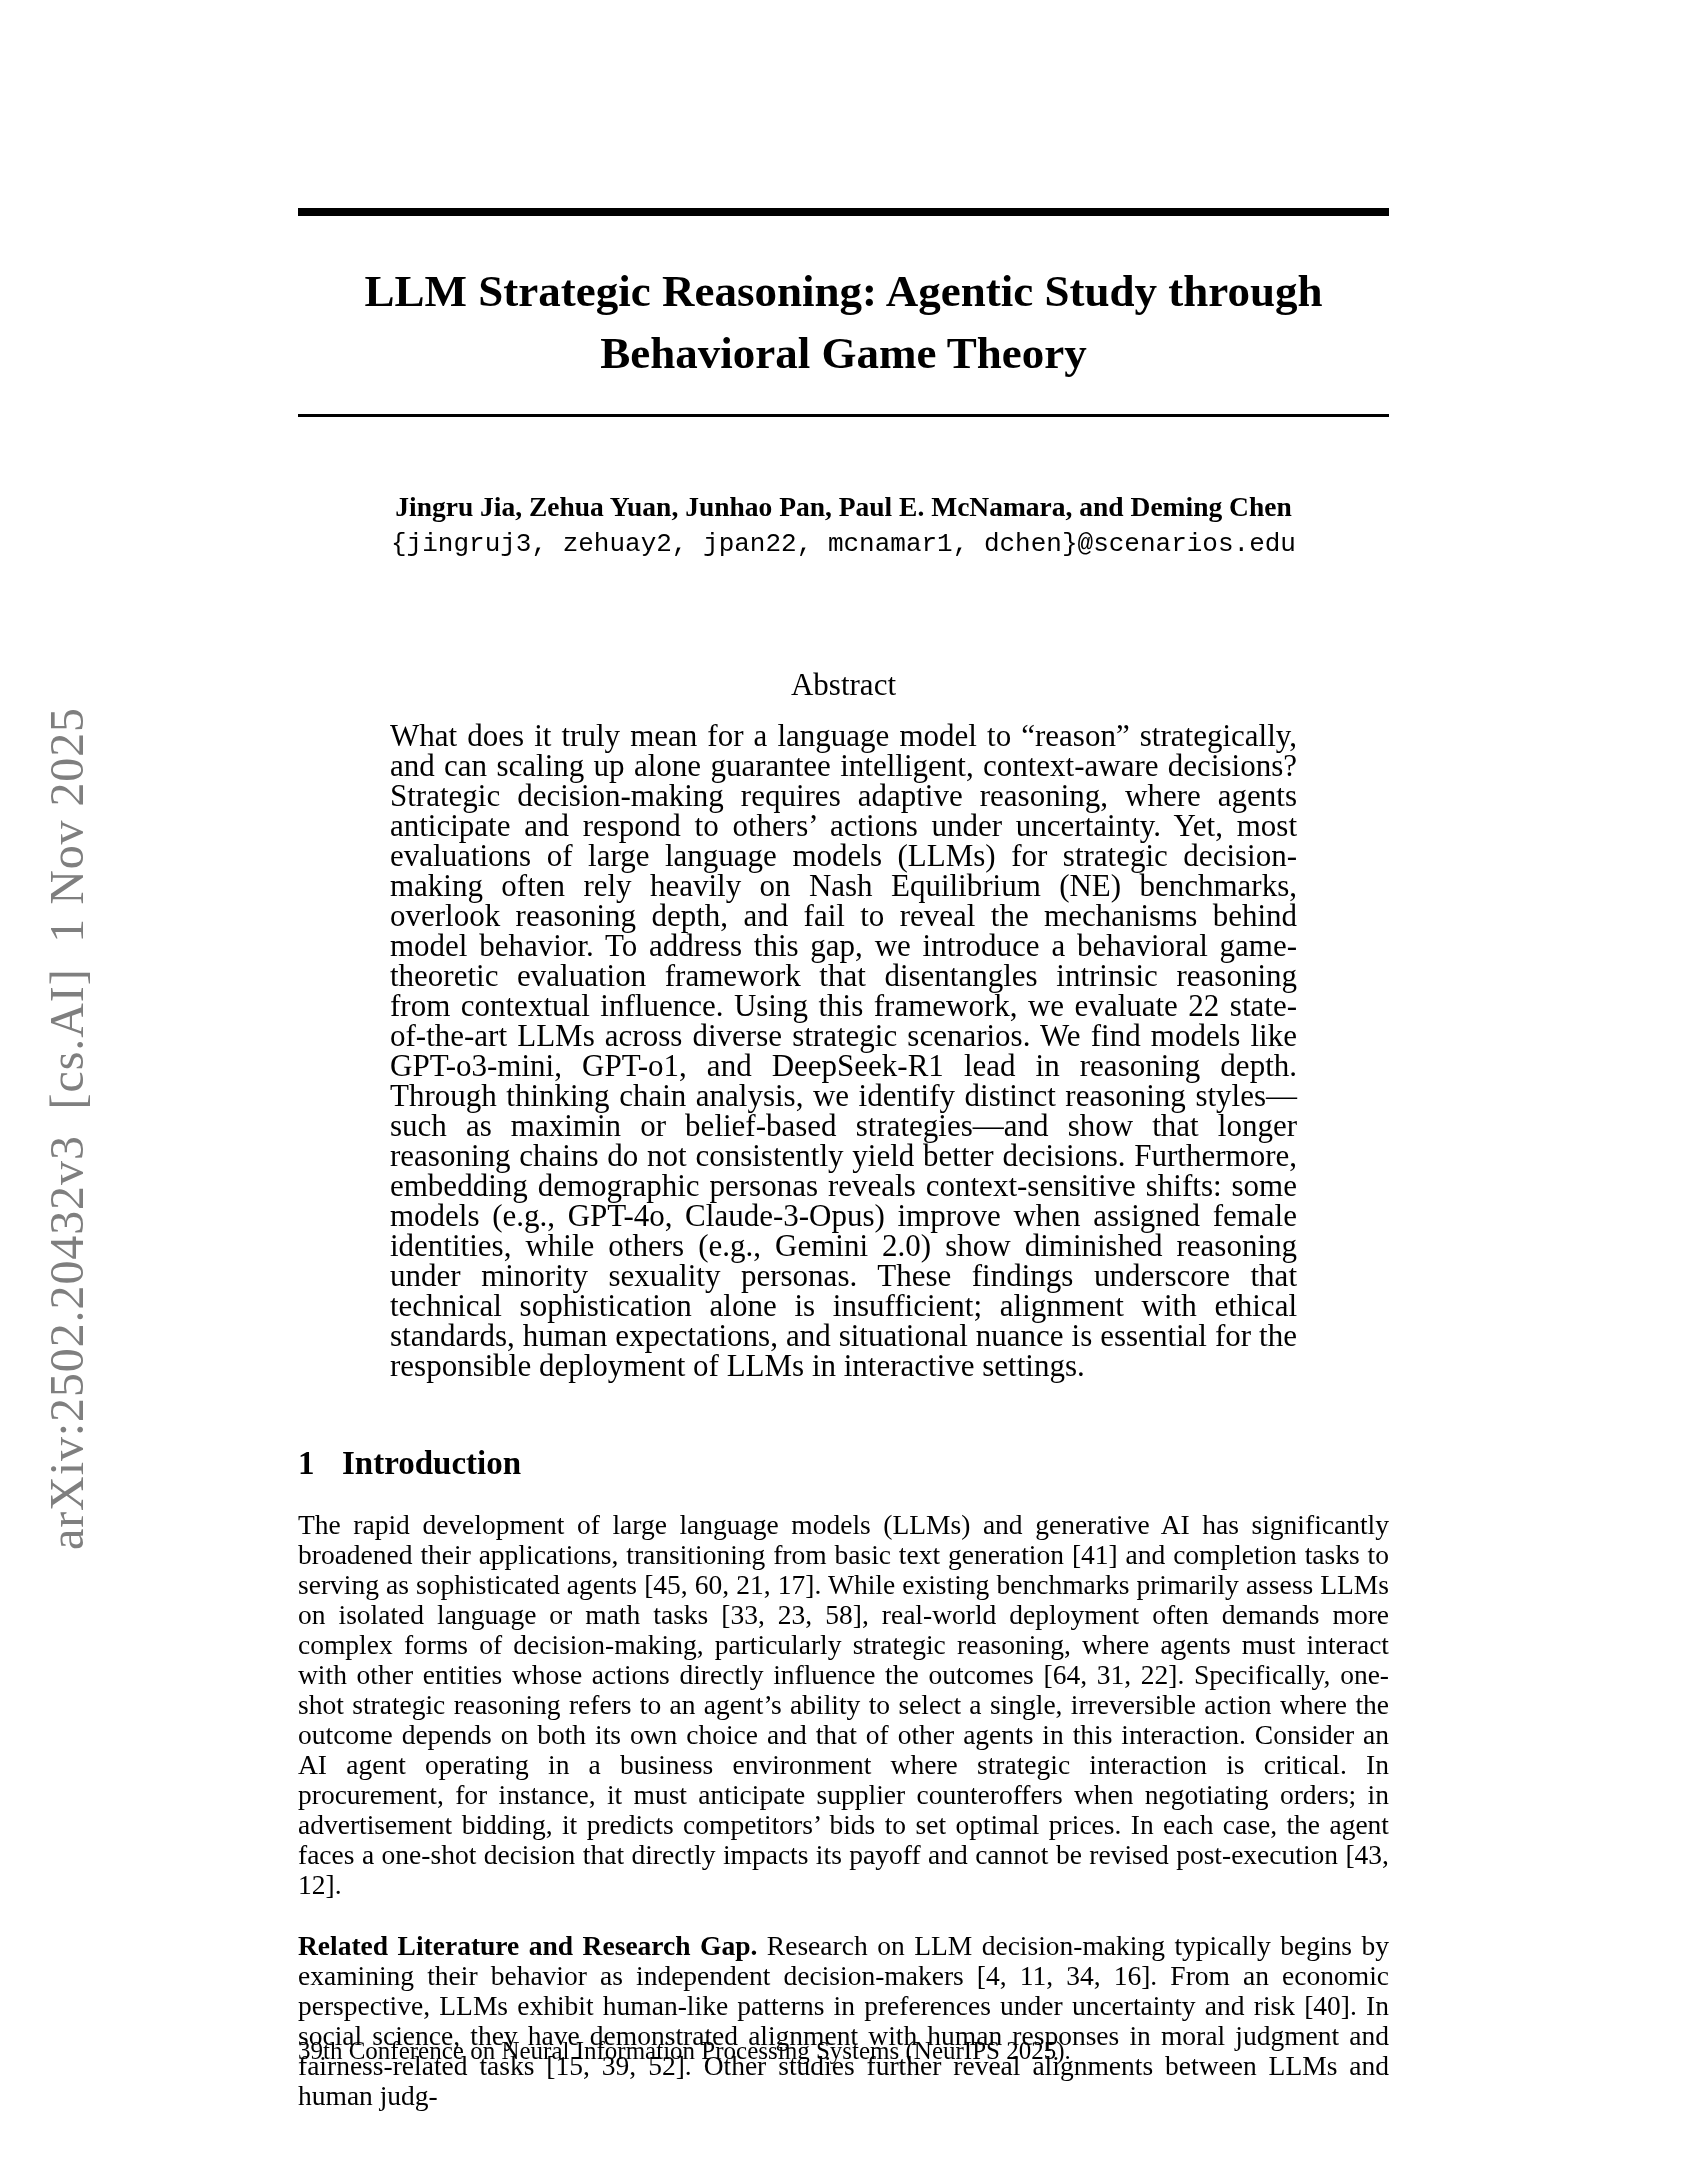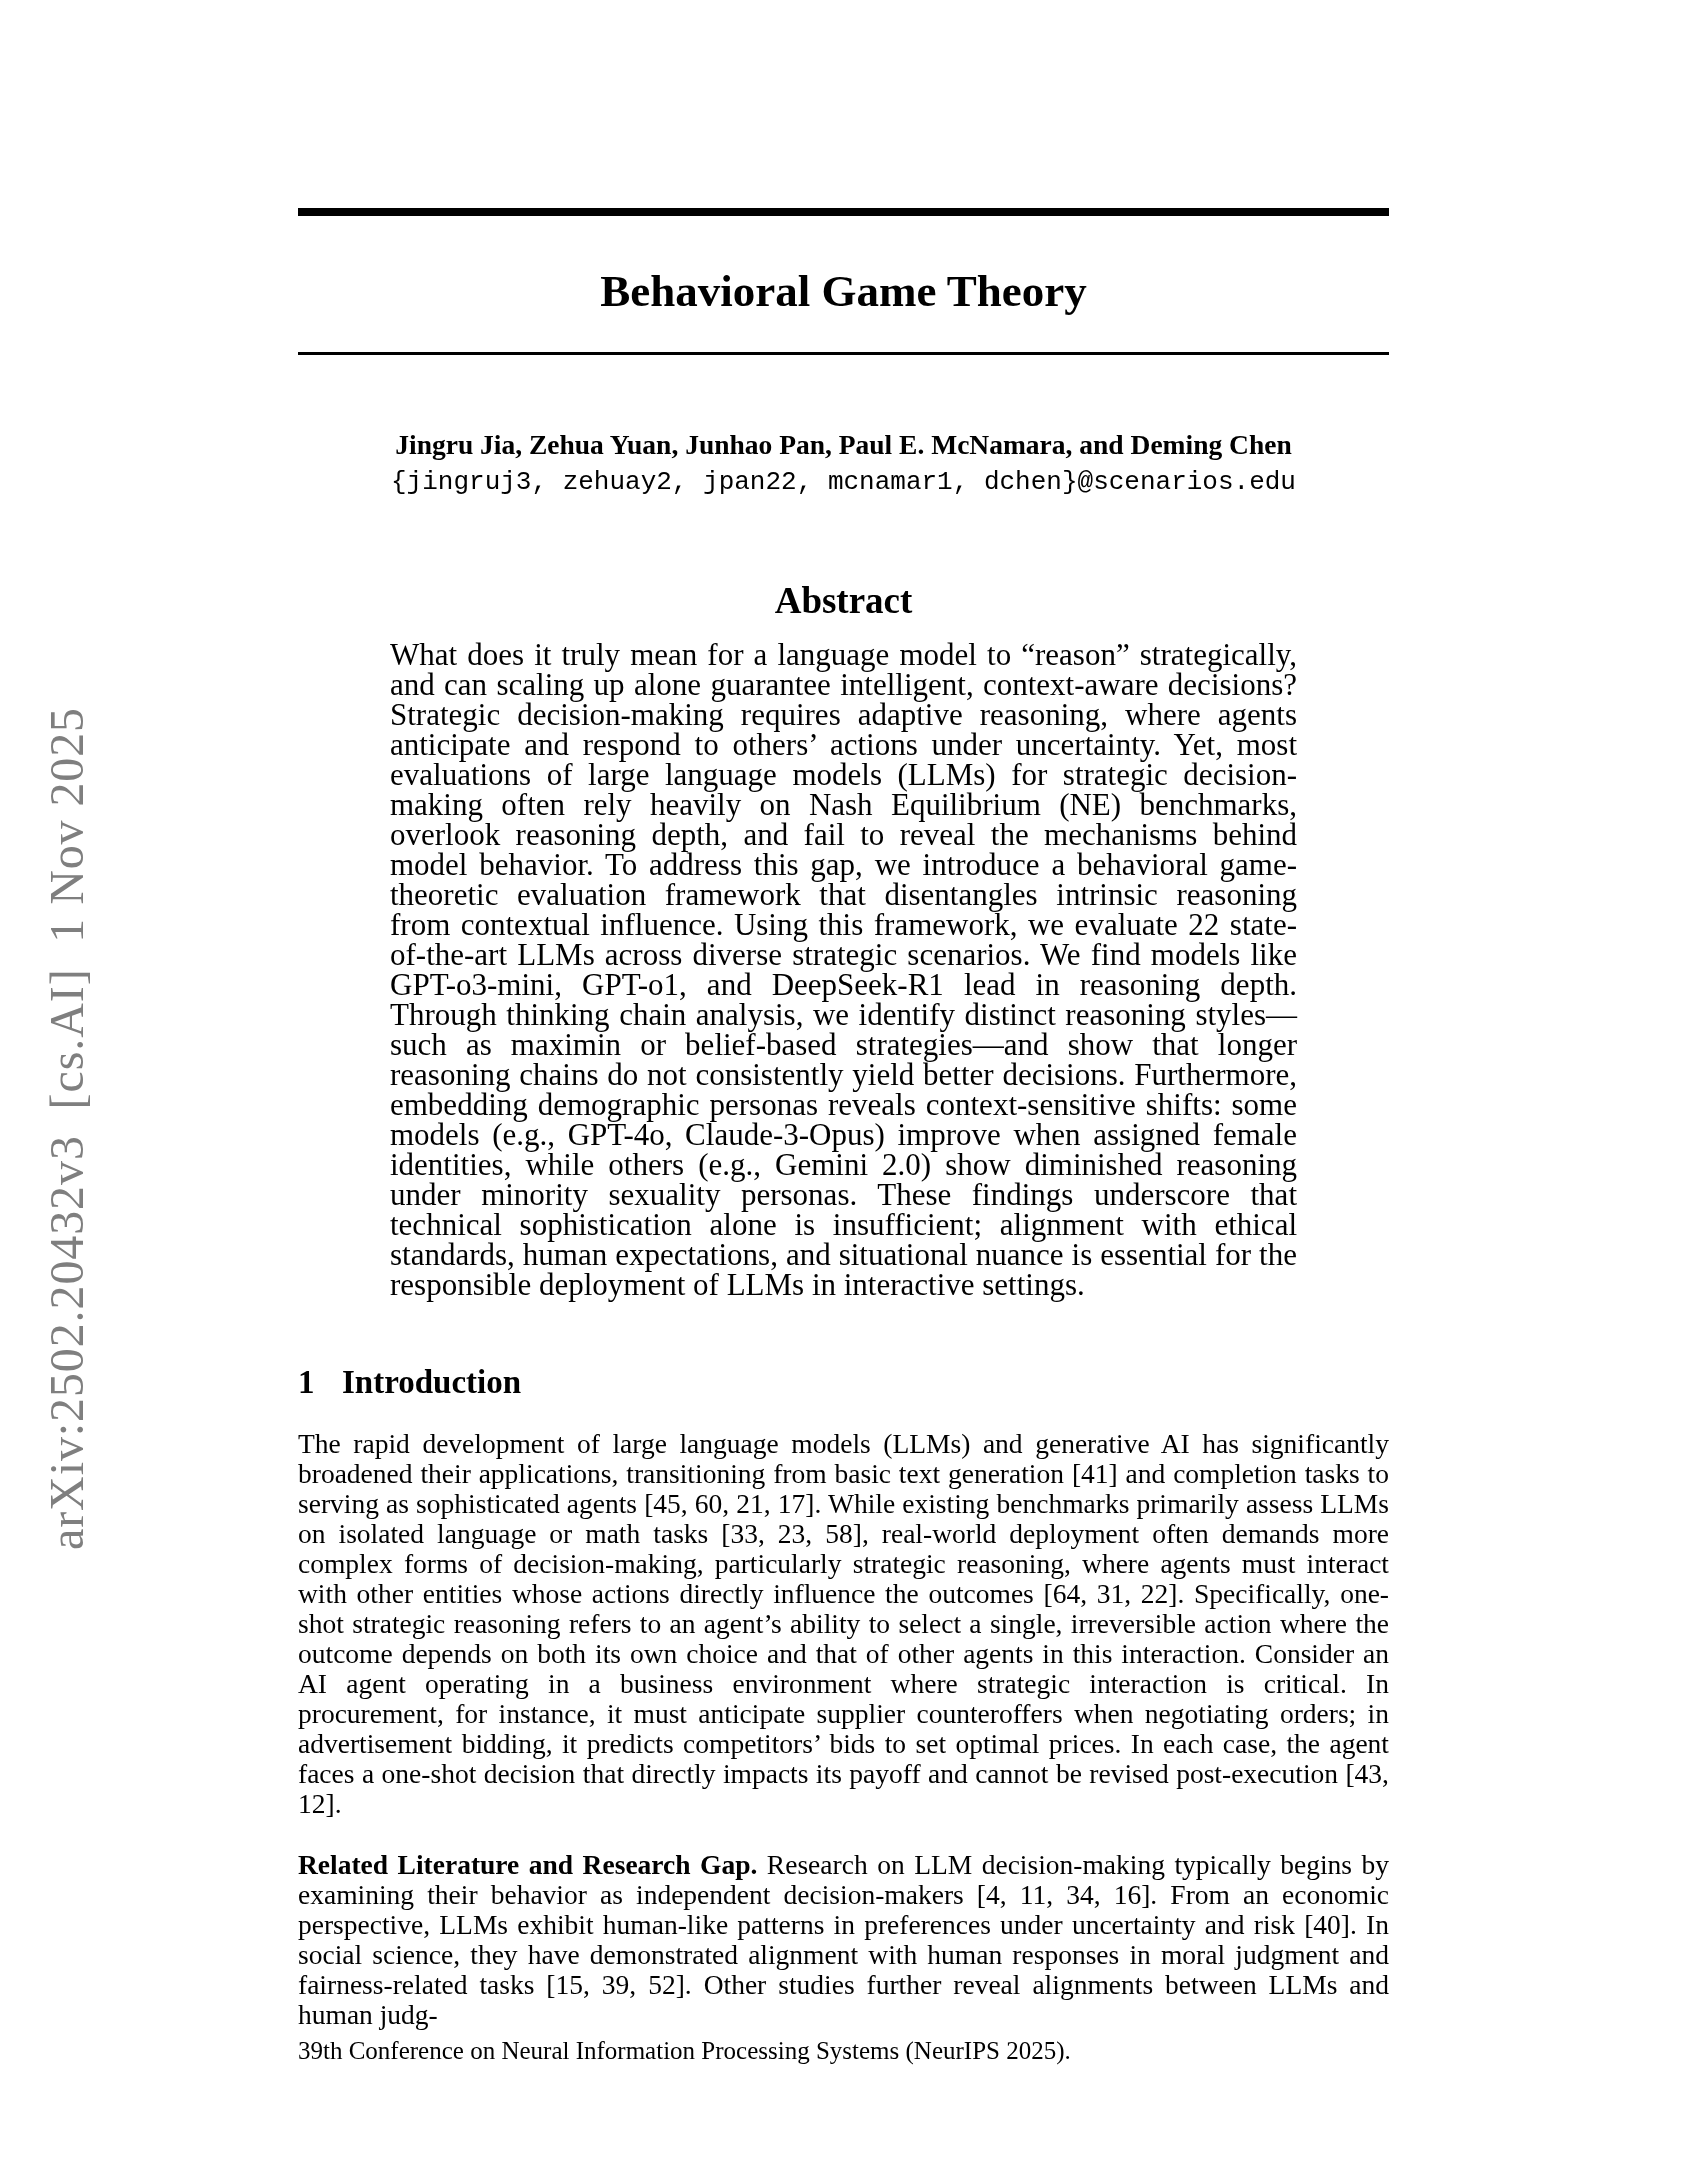--- a/index.html
+++ b/index.html
@@ -62,24 +62,24 @@
     line-height: 31px;
   }
   .emails {
     margin-top: 5.5px;
     text-align: center;
     font-family: "Liberation Mono", monospace;
     font-size: 26px;
     line-height: 31px;
   }
   .abstract-heading {
-    margin-top: 81px;
+    margin-top: 107px;
     text-align: center;
-    font-weight: bold;
-    font-size: 37px;
+    font-weight: normal;
+    font-size: 31px;
   }
   .abstract-body {
     margin: 18.4px auto 0 auto;
     width: 907px;
     font-size: 31px;
     line-height: 30px;
     text-align: justify;
   }
   .section-heading {
     margin-top: 64px;
@@ -106,20 +106,21 @@
 
 <div class="page">
 
   <div class="watermark">arXiv:2502.20432v3  [cs.AI]  1 Nov 2025</div>
 
   <div class="content">
 
     <div class="rule-thick"></div>
 
     <h1 class="title">
+      <span style="display:block">LLM Strategic Reasoning: Agentic Study through</span>
       <span style="display:block">Behavioral Game Theory</span>
     </h1>
 
     <div class="rule-thin"></div>
 
     <div class="authors">Jingru Jia, Zehua Yuan, Junhao Pan, Paul E. McNamara, and Deming Chen</div>
 
 
     <div class="emails">{jingruj3, zehuay2, jpan22, mcnamar1, dchen}@scenarios.edu</div>
 

